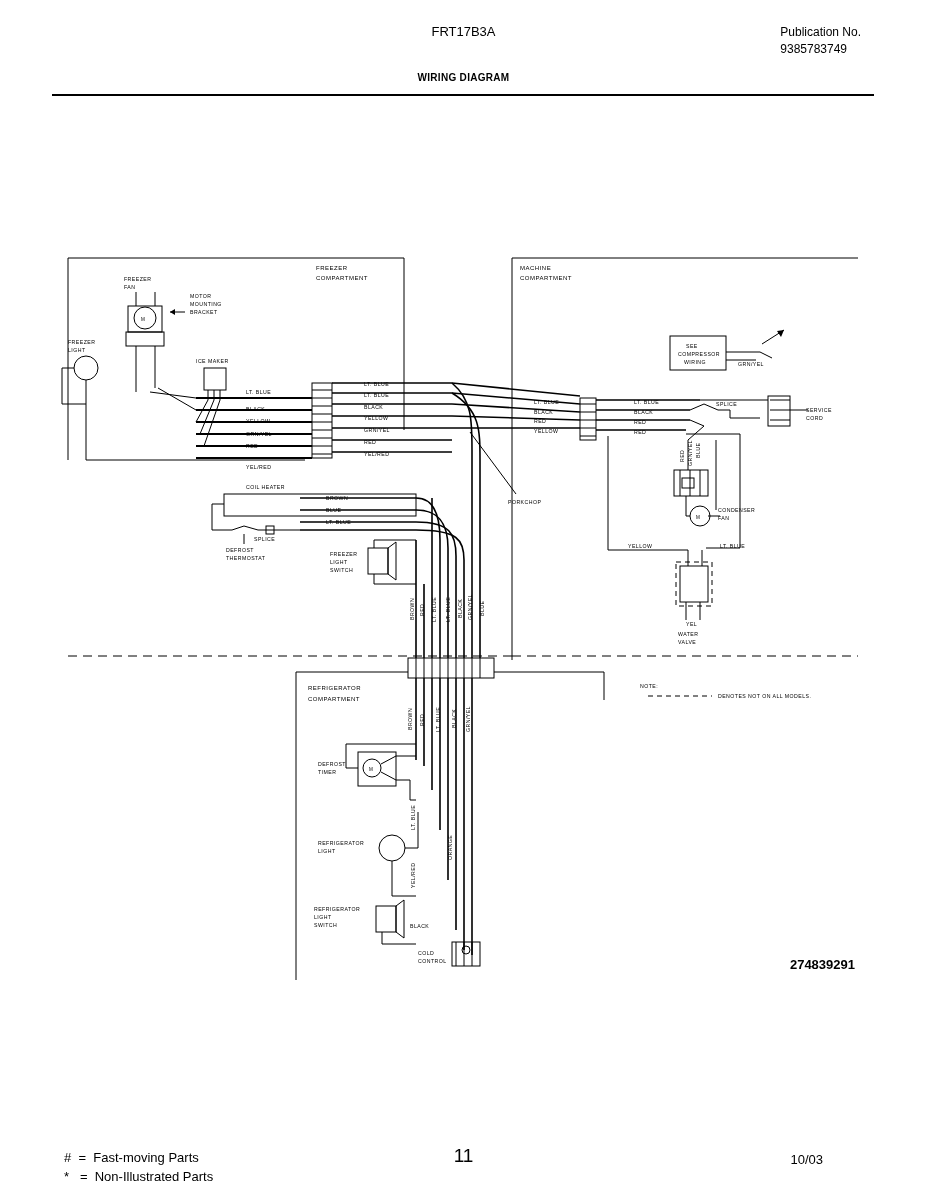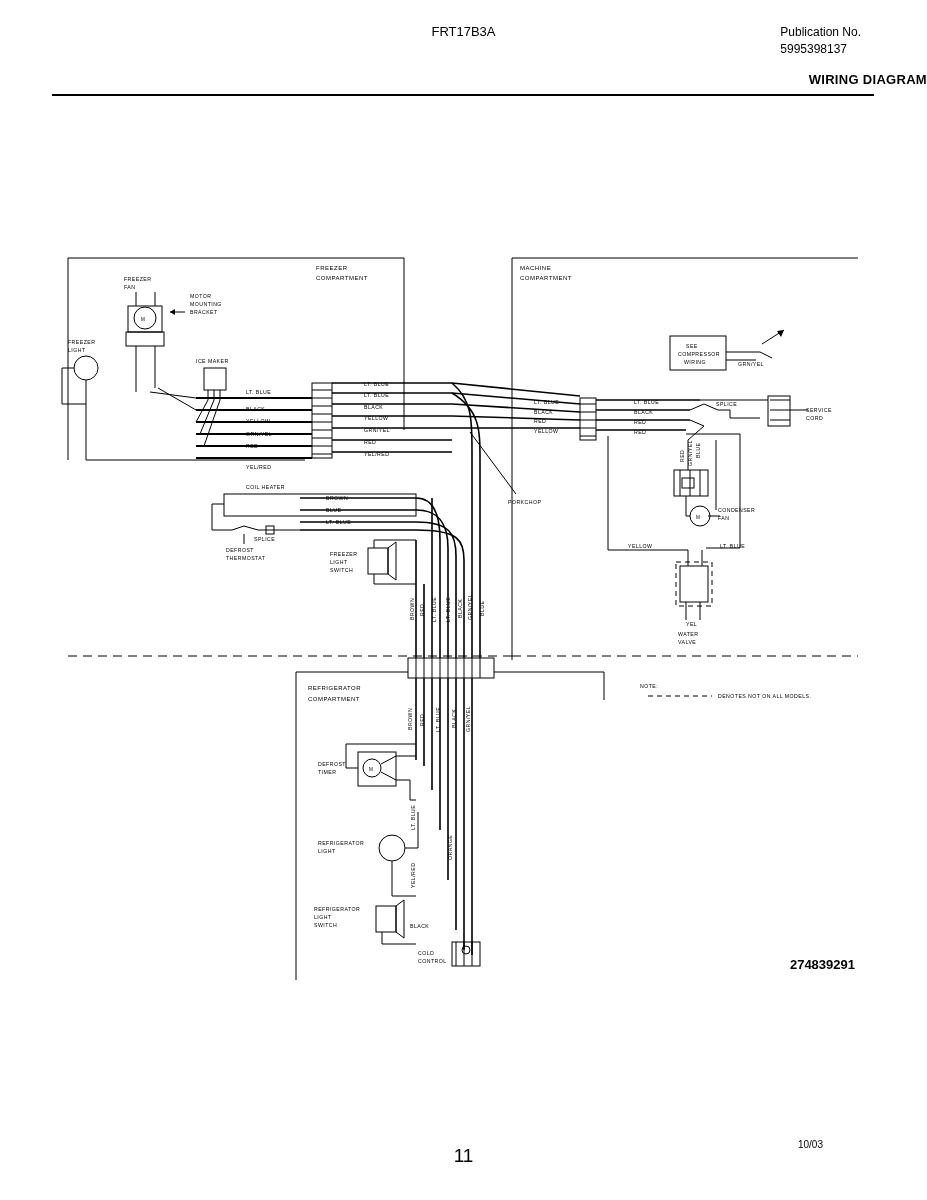--- a/index.html
+++ b/index.html
@@ -33,22 +33,22 @@
     position: absolute;
     right: 66px; top: 24px;
     text-align: left;
     font-size: 12px;
     line-height: 17px;
   }
   .hdr-title {
     position: absolute;
     left: 0; top: 72px;
     width: 927px;
-    text-align: right;
-    font-size: 13px;
+    text-align: center;
+    font-size: 10px;
     font-weight: bold;
     letter-spacing: .3px;
   }
   .hdr-rule {
     position: absolute;
     left: 52px; top: 94px;
     width: 822px;
     height: 2px;
     background: #000;
   }
@@ -62,22 +62,22 @@
   .footer-left .row { white-space: pre; }
   .footer-center {
     position: absolute;
     left: 0; bottom: 33px;
     width: 927px;
     text-align: center;
     font-size: 19px;
   }
   .footer-right {
     position: absolute;
-    right: 104px; bottom: 50px;
-    font-size: 10px;
+    right: 104px; bottom: 33px;
+    font-size: 13px;
     text-align: center;
   }
   .partnum {
     position: absolute;
     right: 72px; top: 957px;
     font-size: 13px;
     font-weight: bold;
   }
   
   .diagram {
@@ -115,27 +115,31 @@
   .dash2 { stroke: #000; stroke-width: 1; fill: none; stroke-dasharray: 5 4; }
 </style>
 </head>
 <body>
 
 <div class="page">
 
   <div class="hdr-model">FRT17B3A</div>
   <div class="hdr-pub">
     <div>Publication No.</div>
-    <div>5995398137</div>
+    <div>9385783749</div>
   </div>
   <div class="hdr-title">WIRING DIAGRAM</div>
   <div class="hdr-rule"></div>
 
   <div class="partnum">274839291</div>
 
+  <div class="footer-left">
+    <div class="row">#  =  Fast-moving Parts</div>
+    <div class="row">*   =  Non-Illustrated Parts</div>
+  </div>
   <div class="footer-center">11</div>
   <div class="footer-right">10/03</div>
 
   <div class="diagram">
   <svg width="927" height="1200" viewBox="0 0 927 1200" xmlns="http://www.w3.org/2000/svg">
 
     <path class="wire w1" d="M68 258 L404 258"></path>
     <path class="wire w1" d="M68 258 L68 460"></path>
     <path class="wire w1" d="M404 258 L404 430"></path>
 

